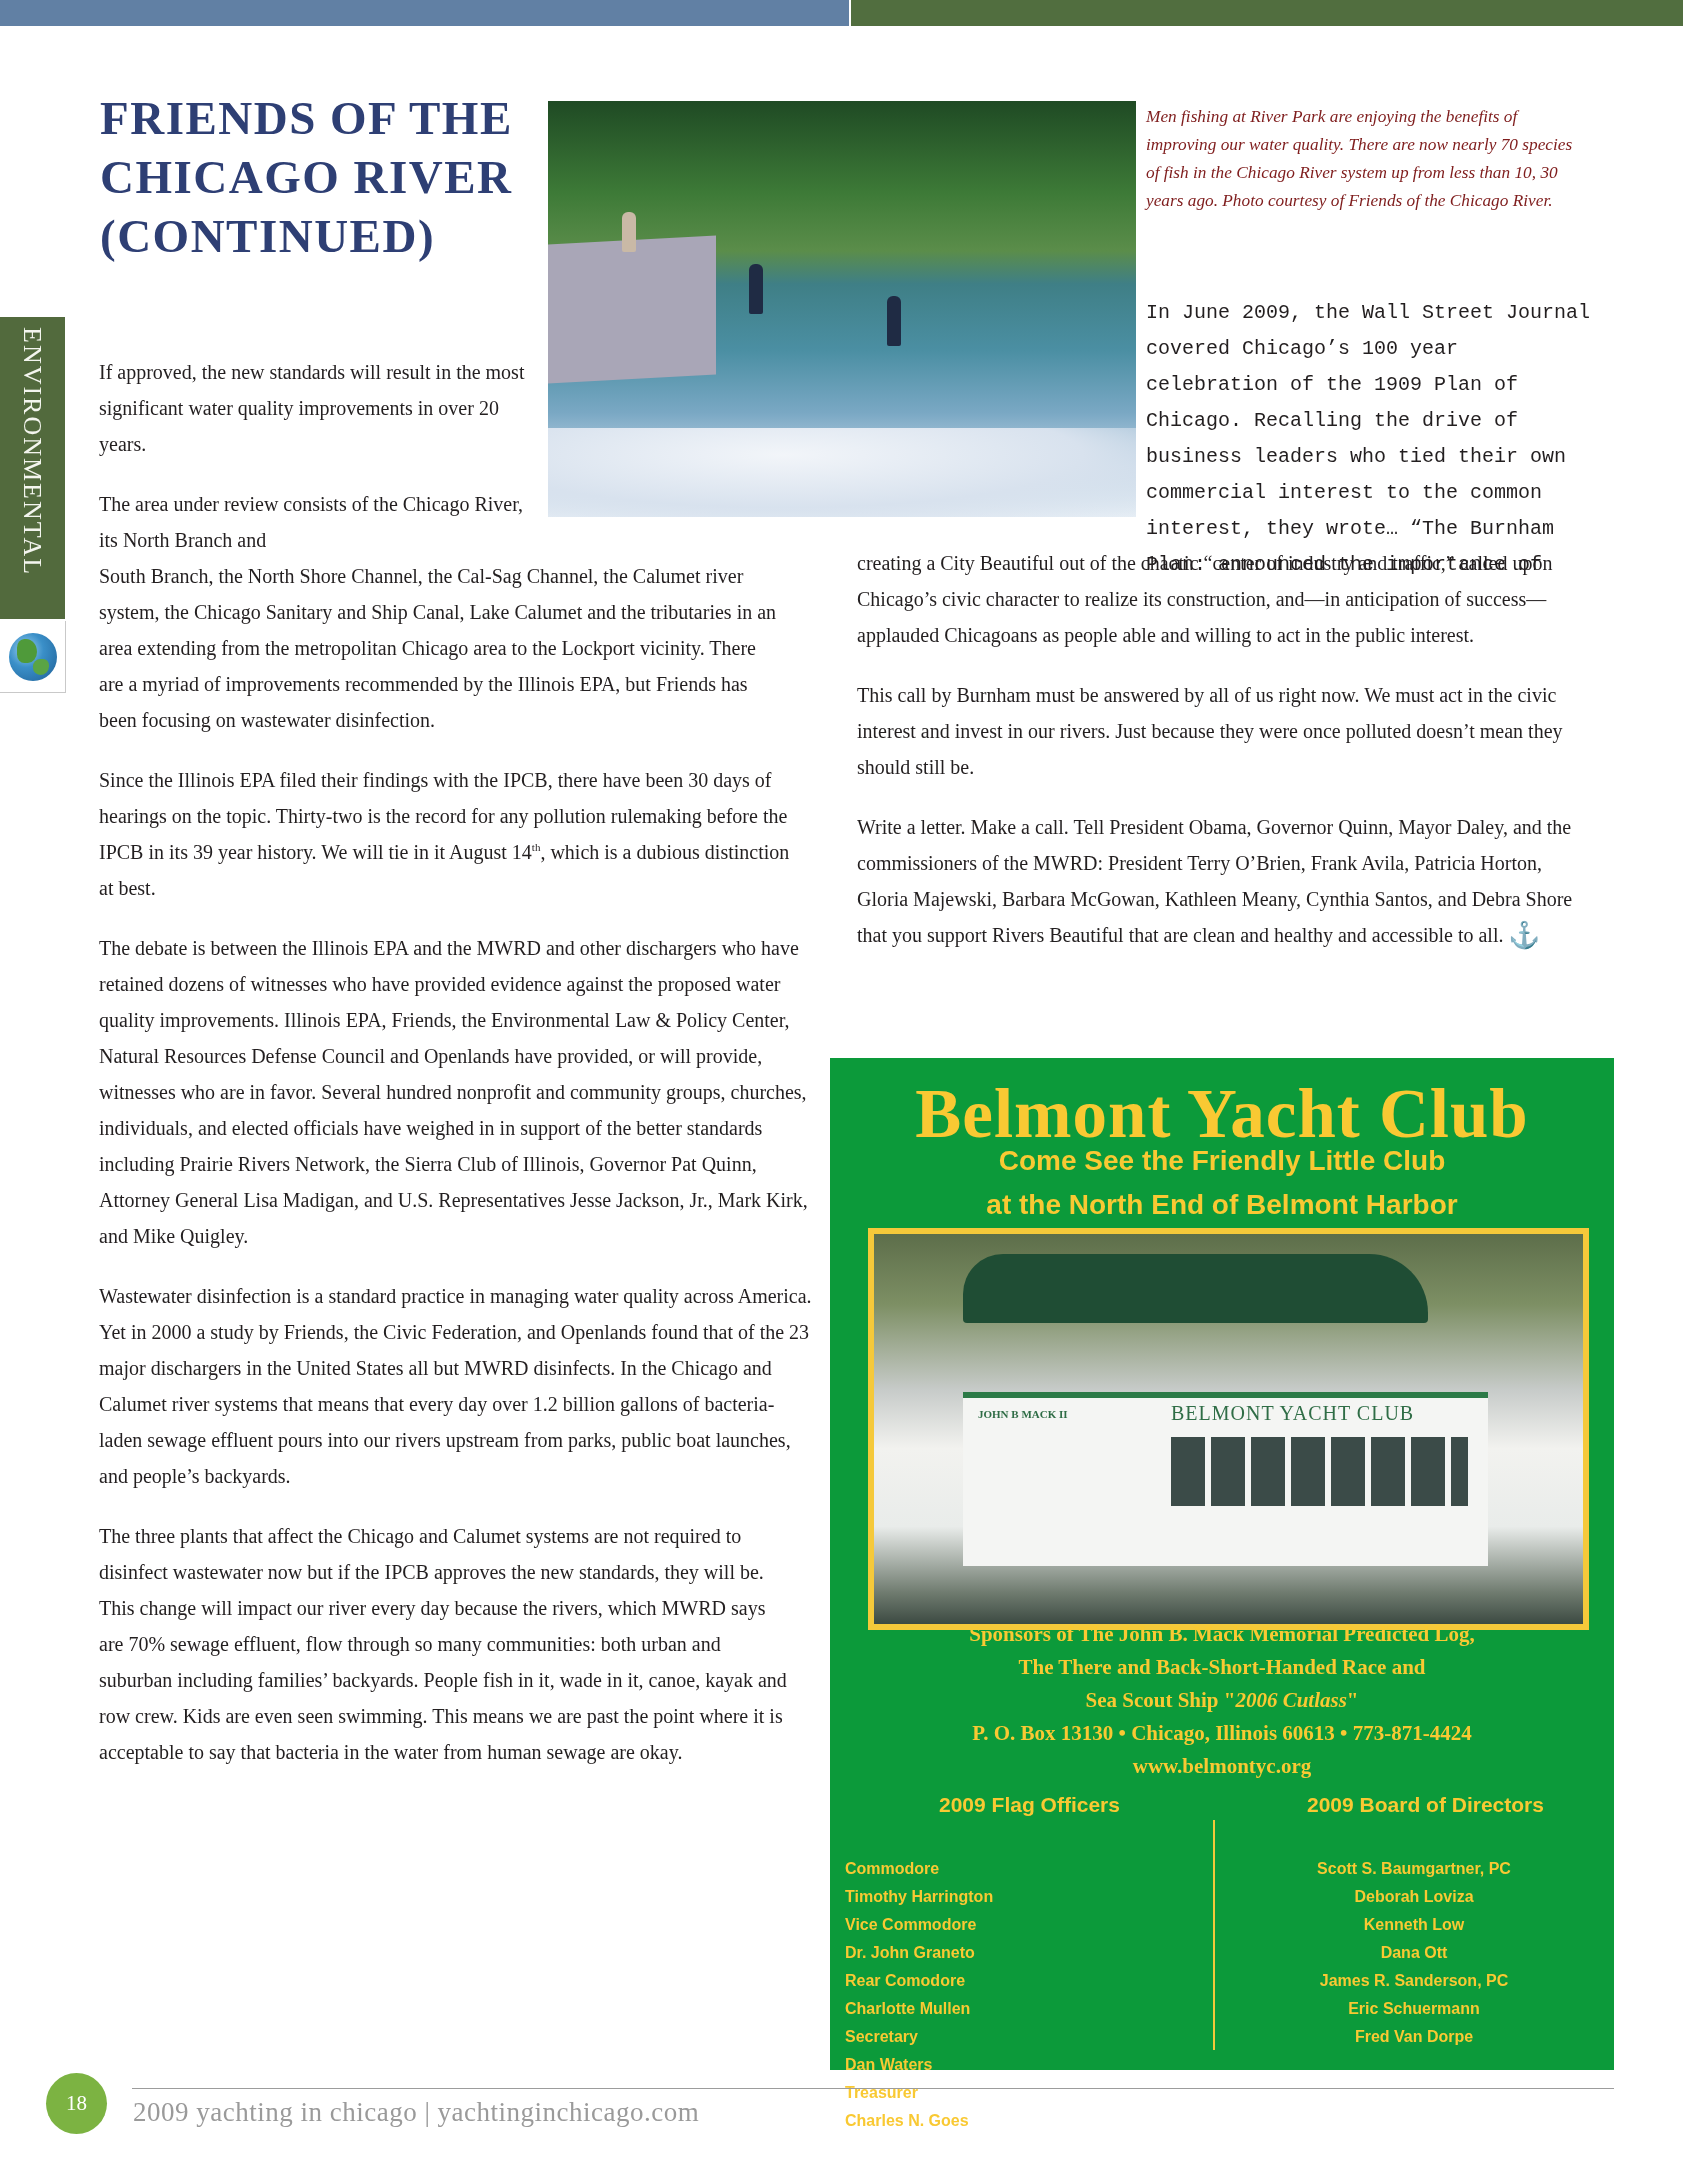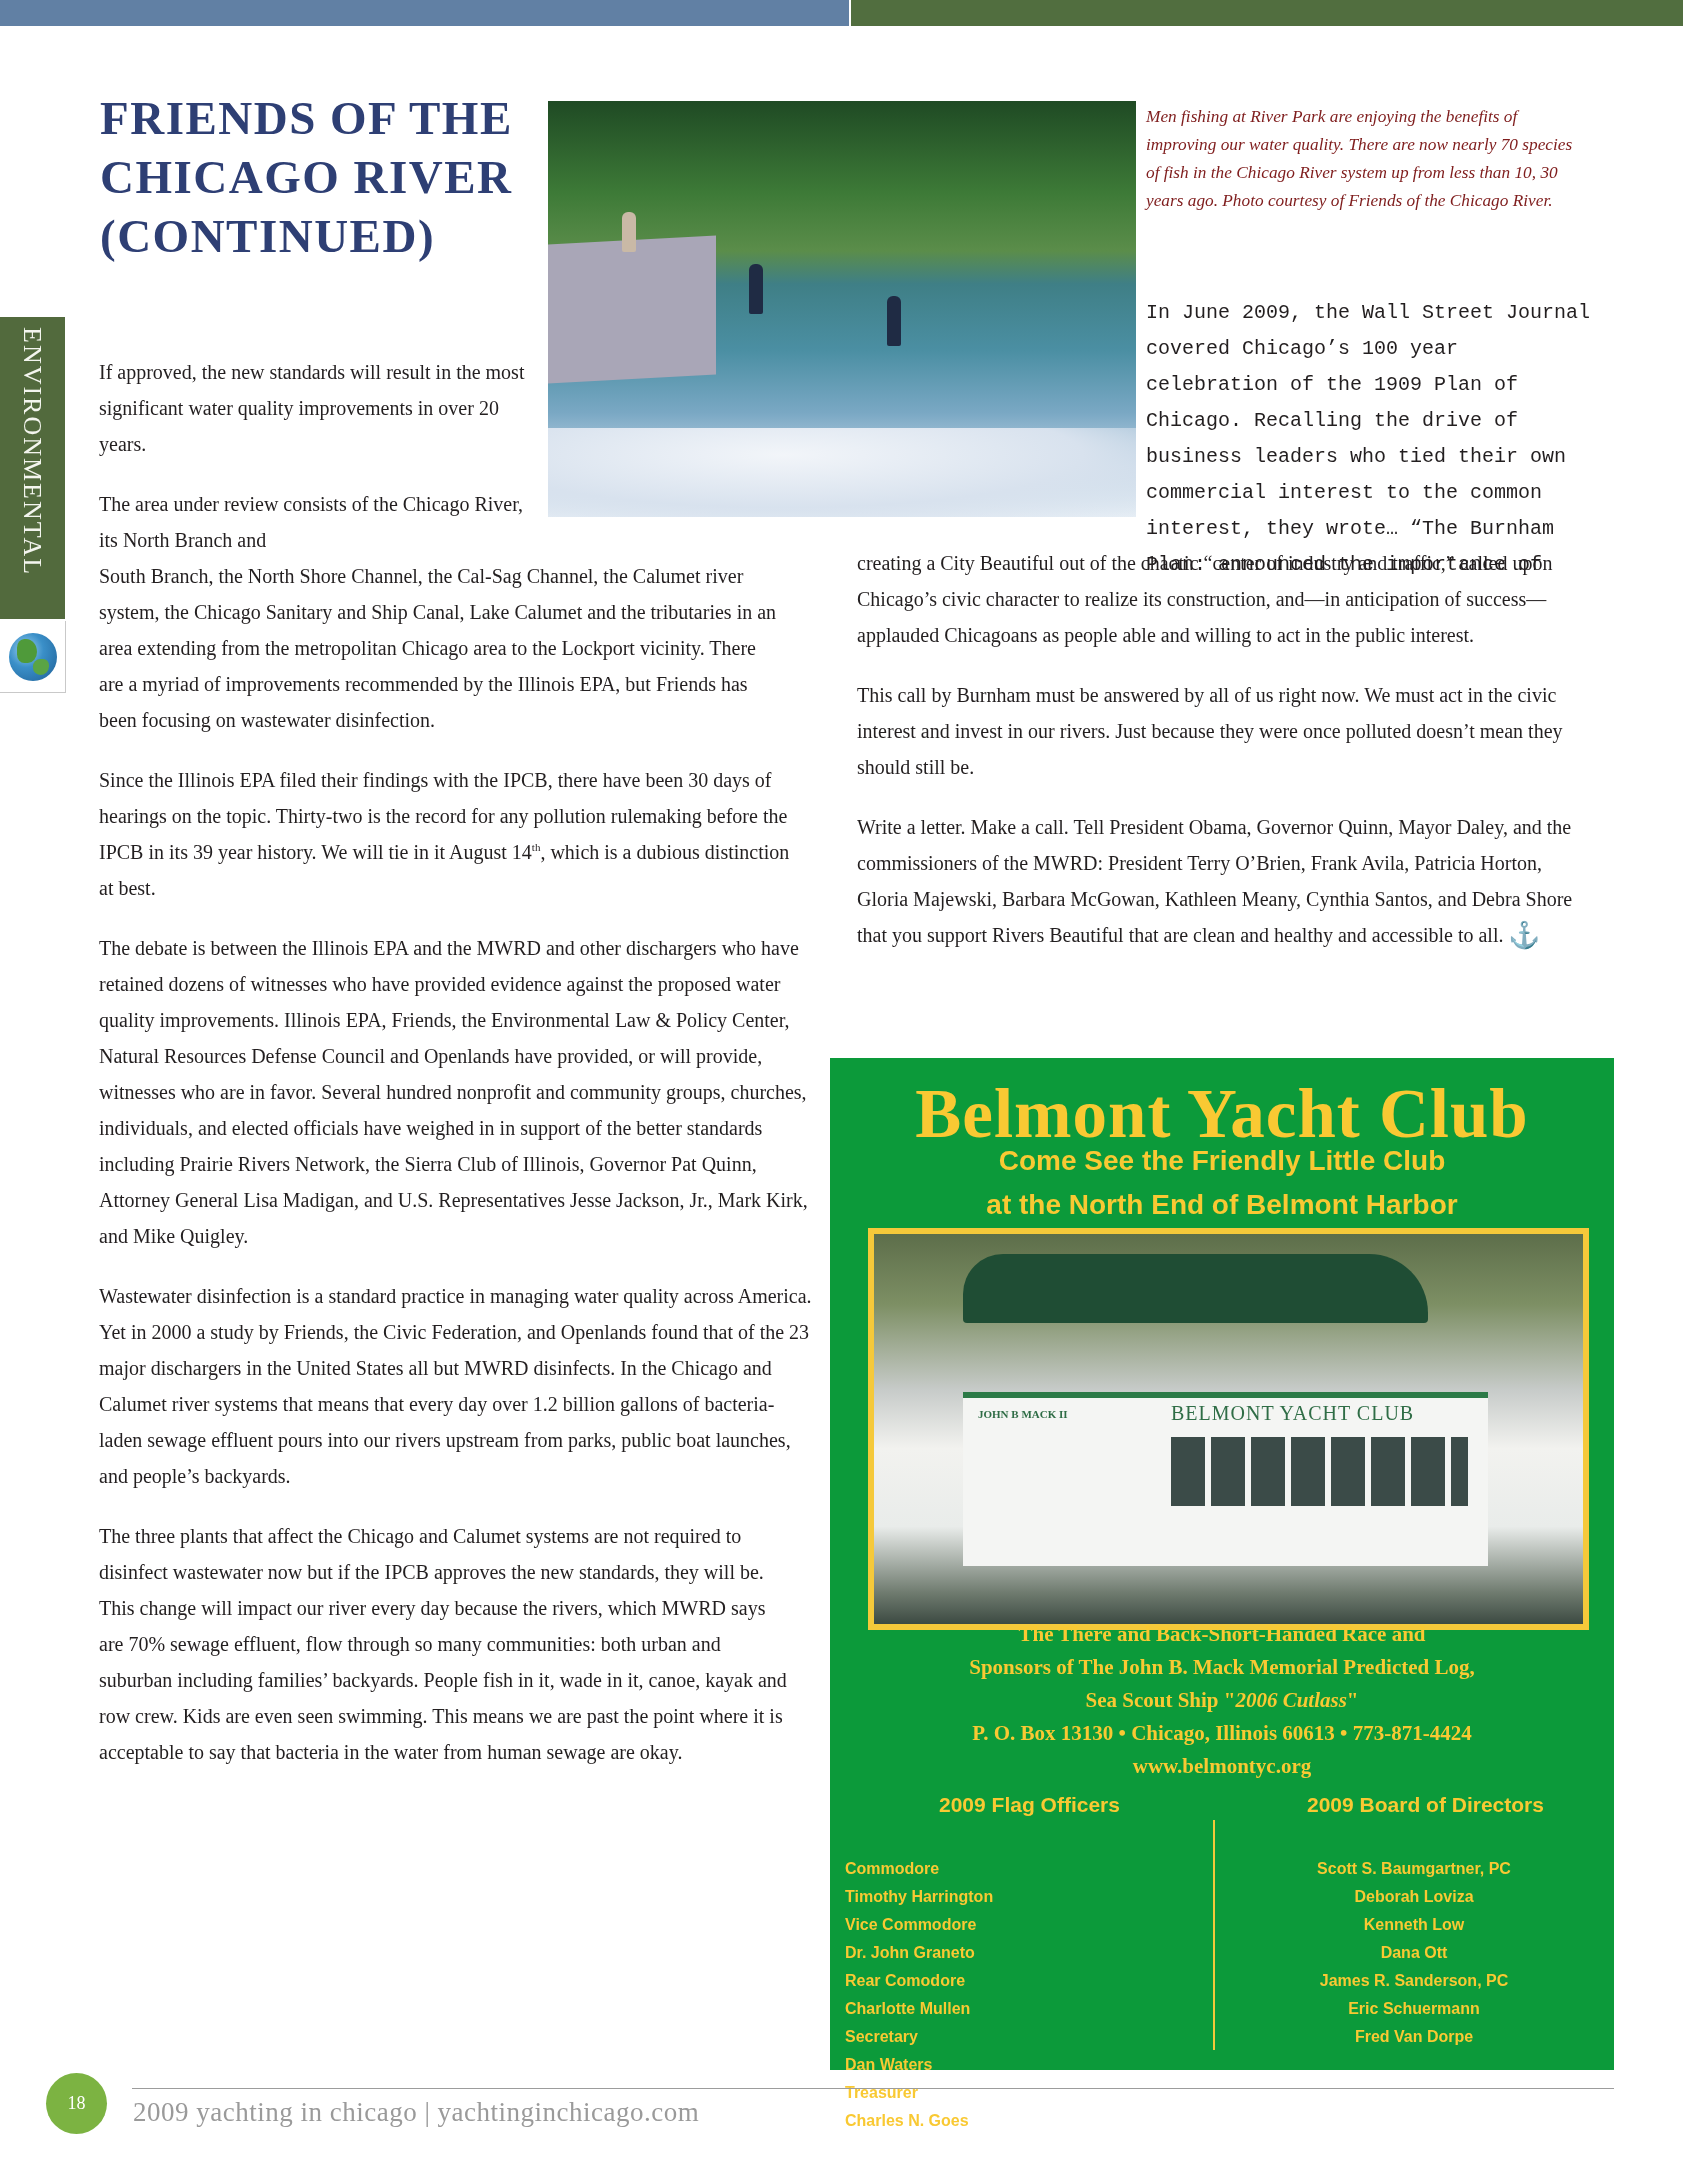--- a/index.html
+++ b/index.html
@@ -60,21 +60,21 @@
   .ad-info .em { font-style:italic; }
   .ad-col-head { position:absolute; top:735px; font-weight:bold; font-size:21px; }
   .ad-divider { position:absolute; left:383px; top:762px; width:2px; height:230px; background:#f5c93a; }
   .officers { position:absolute; left:15px; top:797px; width:356px; font-size:16px; font-weight:bold; line-height:28px; }
   .officers .row { display:flex;flex-direction:column; }
   .officers .role { width:182px; }
   .directors { position:absolute; left:396px; top:797px; width:376px; text-align:center; font-size:16px; font-weight:bold; line-height:28px; }
 
   .footer-rule { position:absolute; left:132px; top:2088px; width:1482px; height:1px; background:#9c9c9c; }
   .page-badge { position:absolute; left:46px; top:2073px; width:61px; height:61px; border-radius:50%; background:#7cb342;
-                color:#ffffff; font-family:"Liberation Serif","DejaVu Serif",serif; font-size:18px; line-height:61px; text-align:center; }
+                color:#ffffff; font-family:"Liberation Serif","DejaVu Serif",serif; font-size:21px; line-height:61px; text-align:center; }
   .footer-text { position:absolute; left:133px; top:2097px; font-family:"Liberation Serif","DejaVu Serif",serif;
                  font-size:27px; color:#9a9a9a; letter-spacing:0.5px; }
 </style>
 </head>
 <body>
 
 <div class="topbar-left"></div>
 <div class="topbar-right"></div>
 
 <h1 class="title">FRIENDS OF THE CHICAGO RIVER (CONTINUED)</h1>
@@ -126,22 +126,22 @@
 
   <div class="ad-photo">
     <div class="boat-canopy"></div>
     <div class="boat-cabin"></div>
     <div class="boat-windows"></div>
     <div class="boat-name">BELMONT YACHT CLUB</div>
     <div class="boat-stern">JOHN B MACK II</div>
   </div>
 
   <div class="ad-info">
+    <div>Sponsors of The John B. Mack Memorial Predicted Log,</div>
     <div>The There and Back-Short-Handed Race and</div>
-    <div>Sponsors of The John B. Mack Memorial Predicted Log,</div>
     <div><span>Sea Scout Ship "</span><span class="em">2006 Cutlass</span><span>"</span></div>
     <div>P. O. Box 13130 • Chicago, Illinois 60613 • 773-871-4424</div>
     <div>www.belmontyc.org</div>
   </div>
 
   <div class="ad-col-head" style="left:109px;">2009 Flag Officers</div>
   <div class="ad-col-head" style="left:477px;">2009 Board of Directors</div>
   <div class="ad-divider"></div>
 
   <div class="officers">

